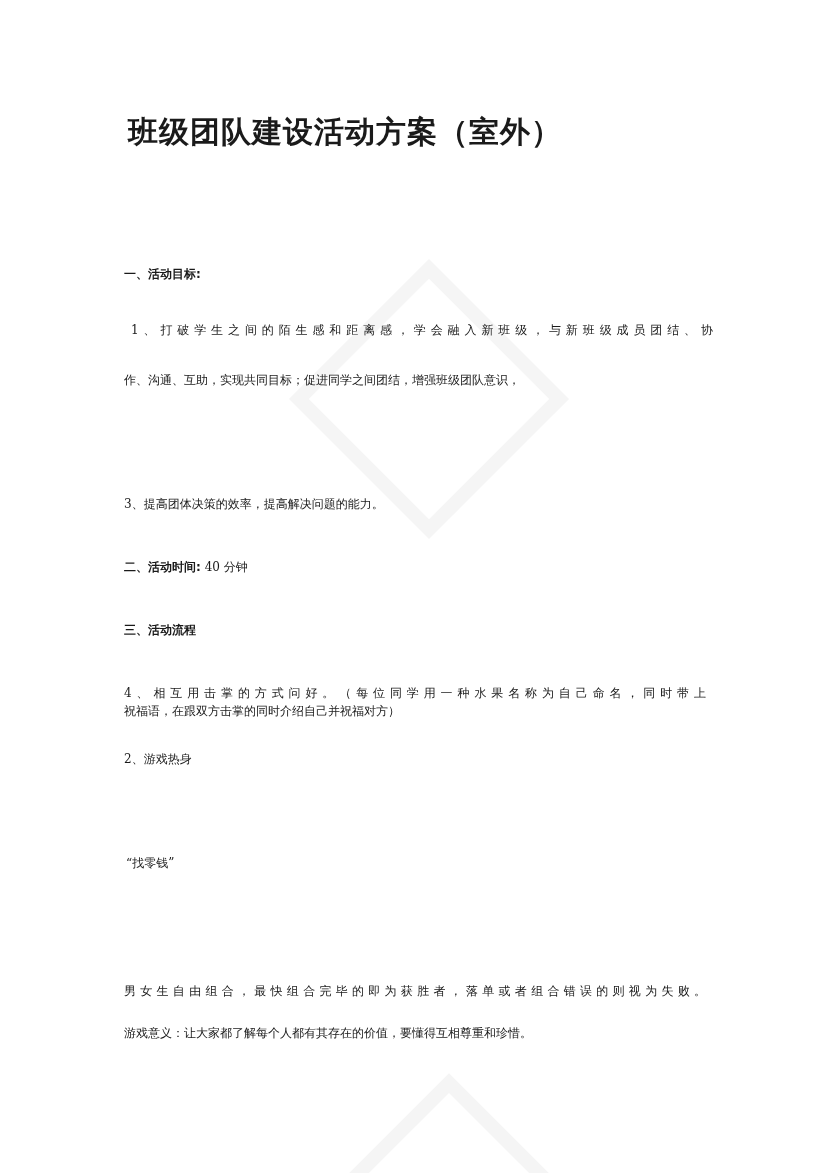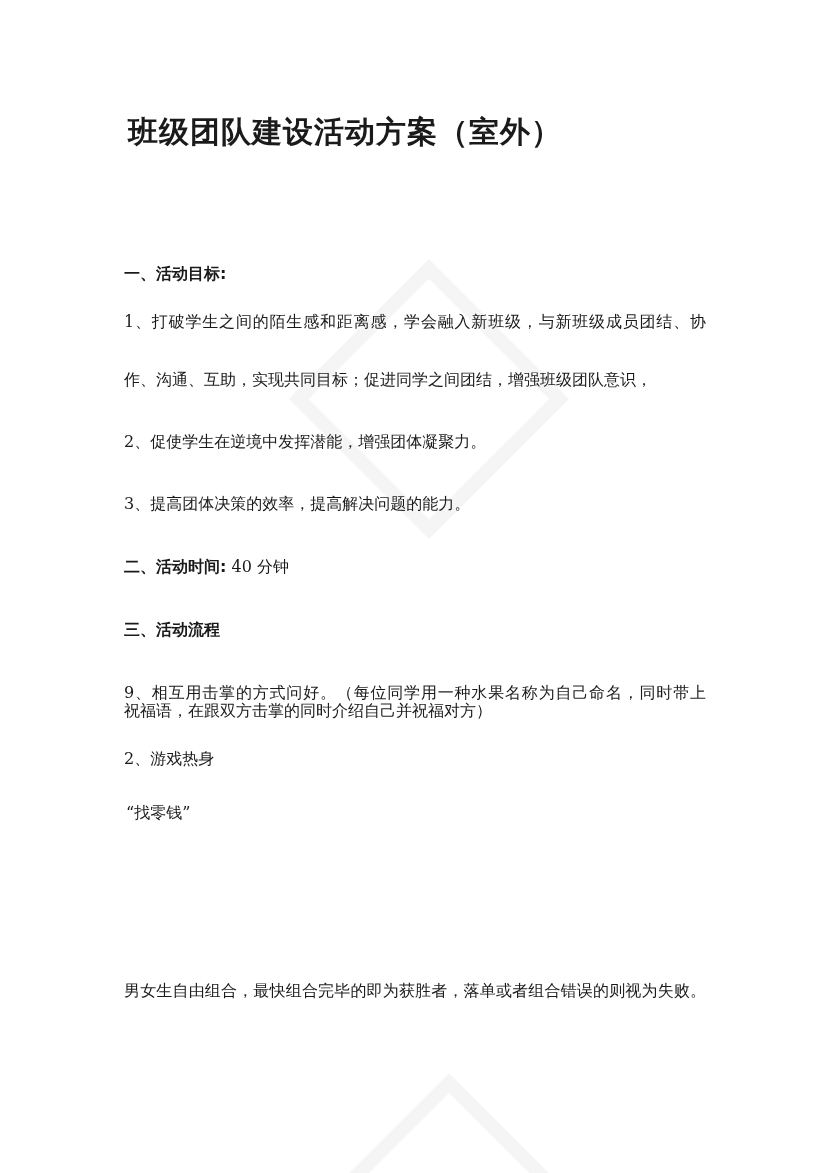--- a/index.html
+++ b/index.html
@@ -36,53 +36,53 @@
       top: 112px;
       text-align: center;
       font-size: 30px;
       font-weight: bold;
       letter-spacing: 1px;
       font-family: "DejaVu Sans", "Liberation Sans", sans-serif;
     }
     .line {
       position: absolute;
       left: 124px;
-      font-size: 16px;
+      font-size: 12px;
       white-space: nowrap;
       line-height: 20px;
     }
     .heading { font-weight: bold; font-family: "DejaVu Sans", "Liberation Sans", sans-serif; }
     .justify { width: 582px; text-align: justify; text-align-last: justify; }
   </style>
 </head>
 <body>
 
 <div class="page">
   <div class="watermark wm1"></div>
   <div class="watermark wm2"></div>
 
   <div class="title">班级团队建设活动方案（室外）</div>
 
   <div class="line heading" style="top:264px;">一、活动目标:</div>
 
-  <div class="line justify" style="top:312px;">1、打破学生之间的陌生感和距离感，学会融入新班级，与新班级成员团结、协</div>
+  <div class="line justify" style="top:320px;margin-left:7px;">1、打破学生之间的陌生感和距离感，学会融入新班级，与新班级成员团结、协</div>
   <div class="line" style="top:370px;">作、沟通、互助，实现共同目标；促进同学之间团结，增强班级团队意识，</div>
 
-  <div class="line" style="top:432px;">2、促使学生在逆境中发挥潜能，增强团体凝聚力。</div>
 
   <div class="line" style="top:494px;">3、提高团体决策的效率，提高解决问题的能力。</div>
 
   <div class="line" style="top:557px;">
     <span class="heading">二、活动时间:</span><span> 40 分钟</span>
   </div>
 
   <div class="line heading" style="top:620px;">三、活动流程</div>
 
-  <div class="line justify" style="top:683px;">9、相互用击掌的方式问好。（每位同学用一种水果名称为自己命名，同时带上</div>
+  <div class="line justify" style="top:683px;">4、相互用击掌的方式问好。（每位同学用一种水果名称为自己命名，同时带上</div>
   <div class="line" style="top:701px;">祝福语，在跟双方击掌的同时介绍自己并祝福对方）</div>
 
   <div class="line" style="top:749px;">2、游戏热身</div>
 
-  <div class="line" style="top:803px; left:126px;">“找零钱”</div>
+  <div class="line" style="top:853px; left:126px;">“找零钱”</div>
 
   <div class="line justify" style="top:961px;margin-top:20px;">男女生自由组合，最快组合完毕的即为获胜者，落单或者组合错误的则视为失败。</div>
 
+  <div class="line" style="top:1023px;">游戏意义：让大家都了解每个人都有其存在的价值，要懂得互相尊重和珍惜。</div>
 </div>
 
 </body></html>

